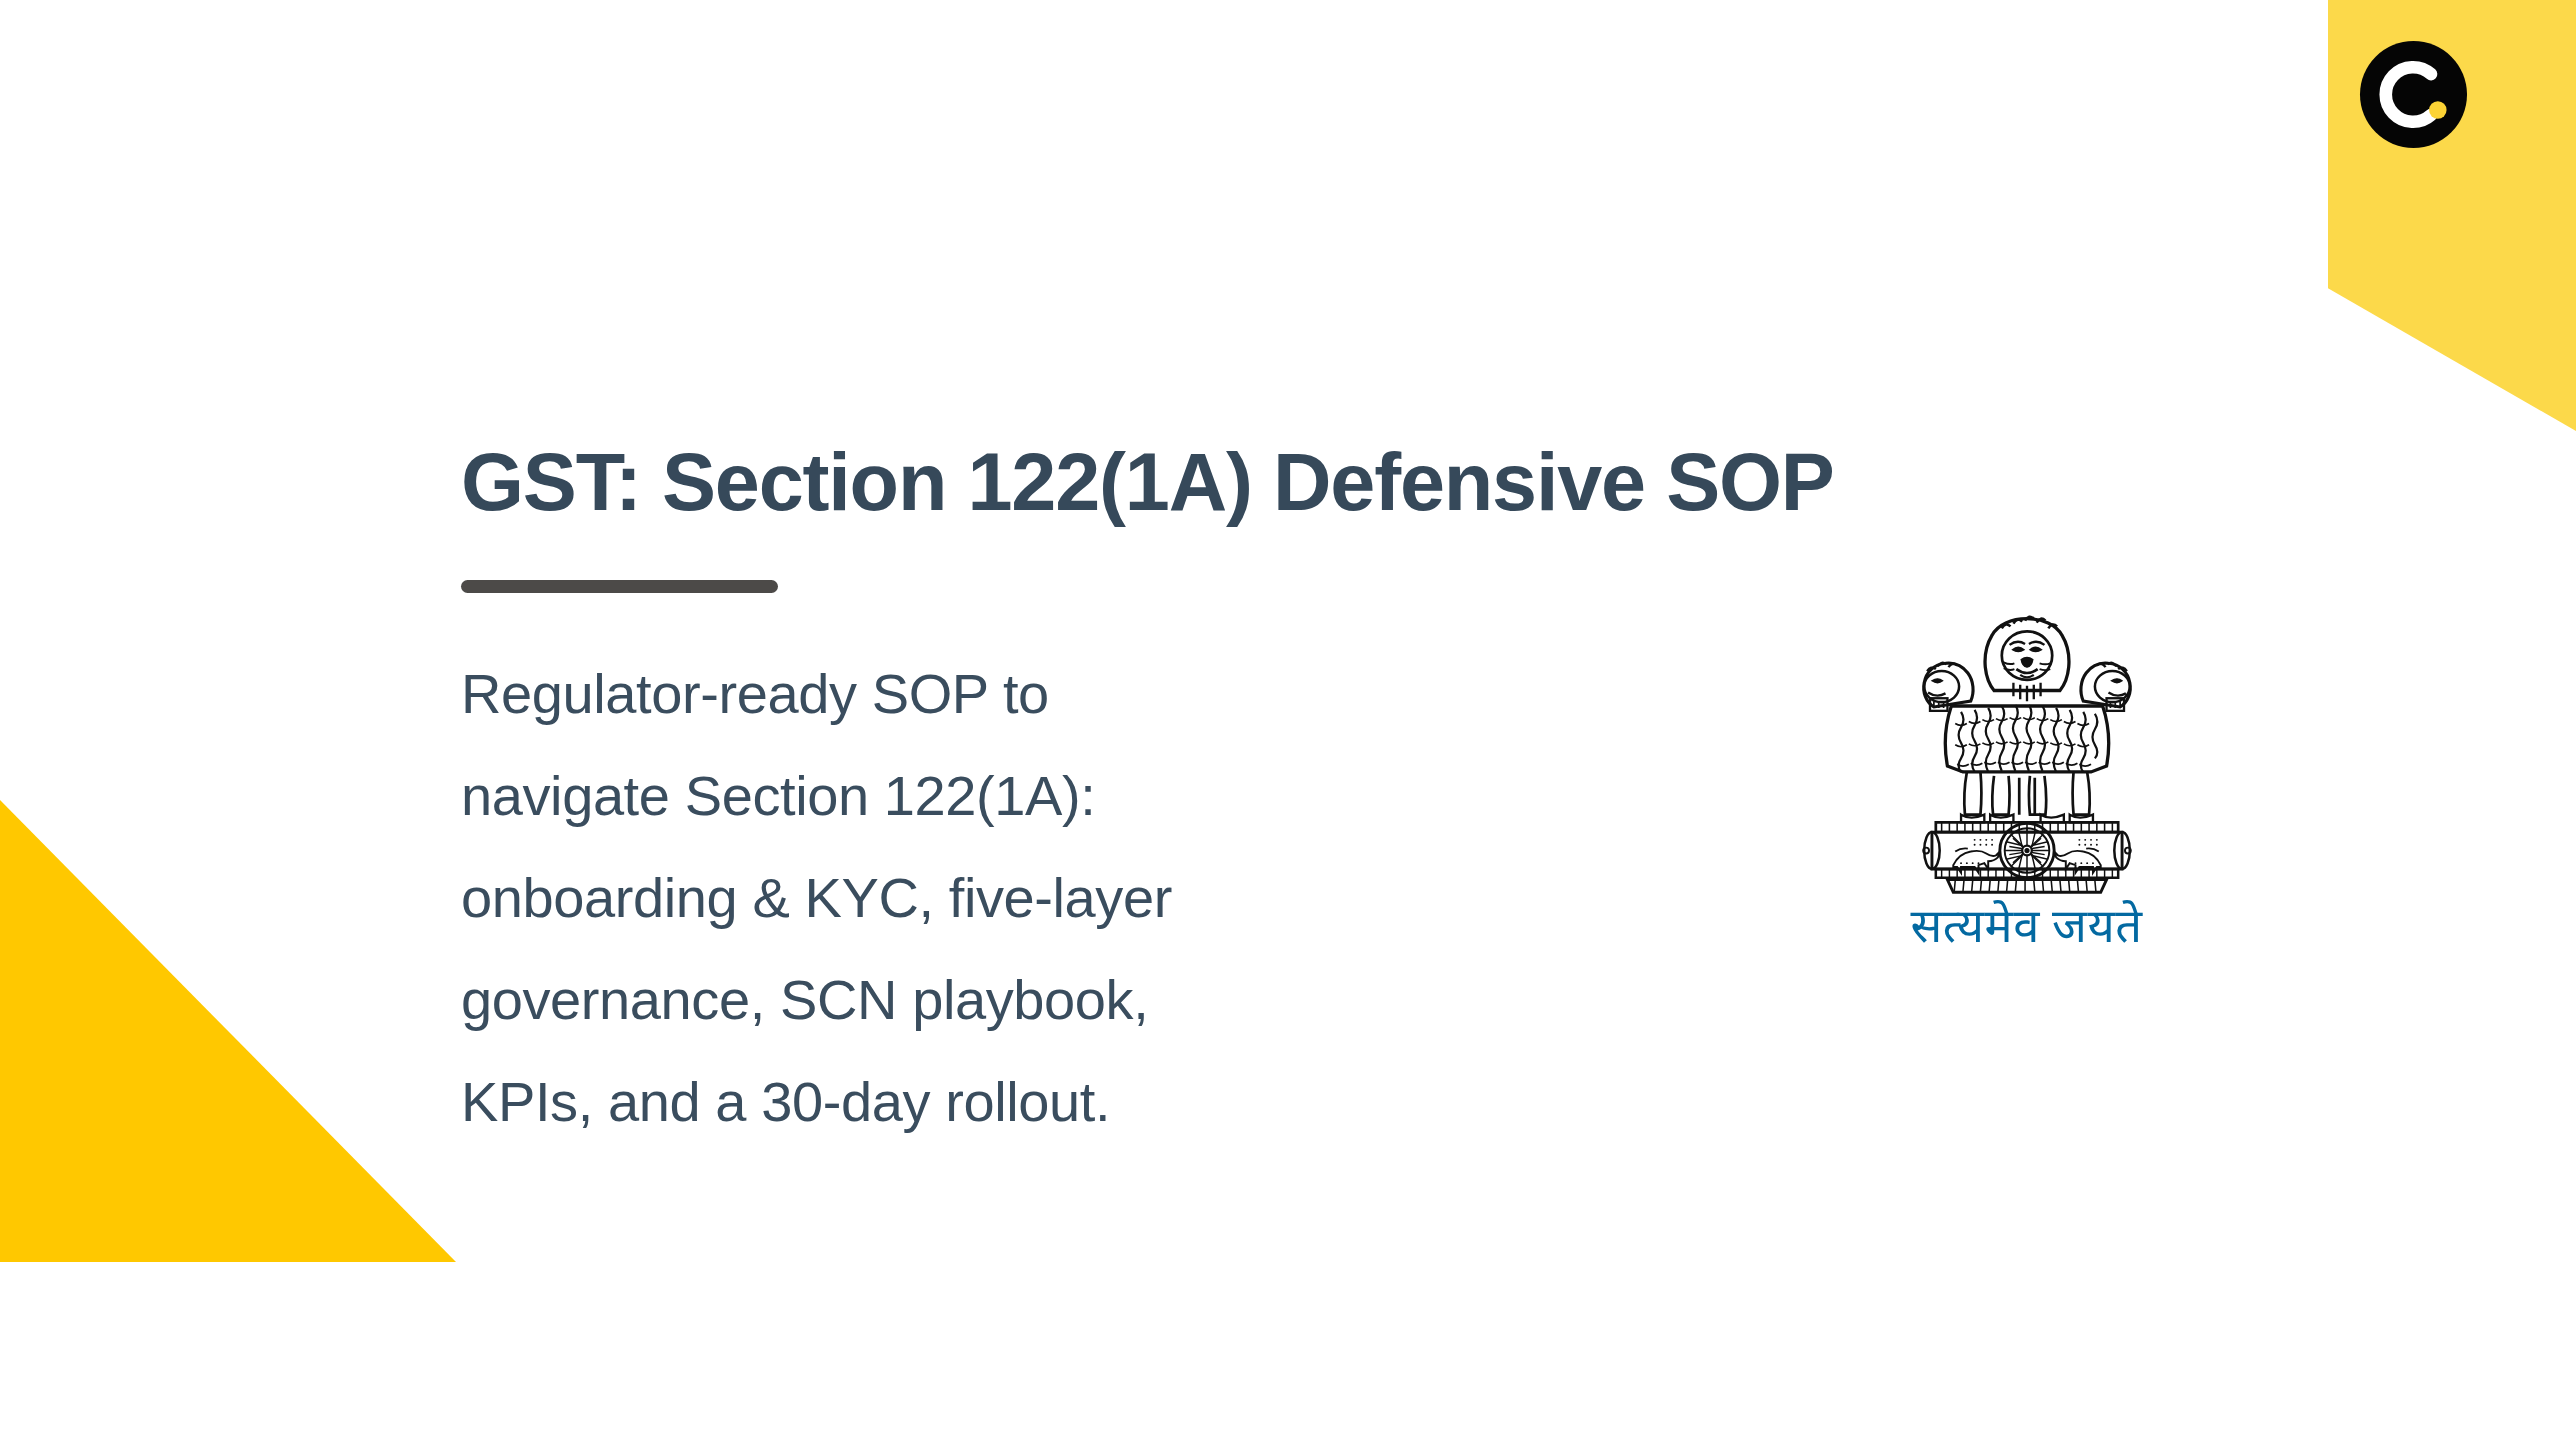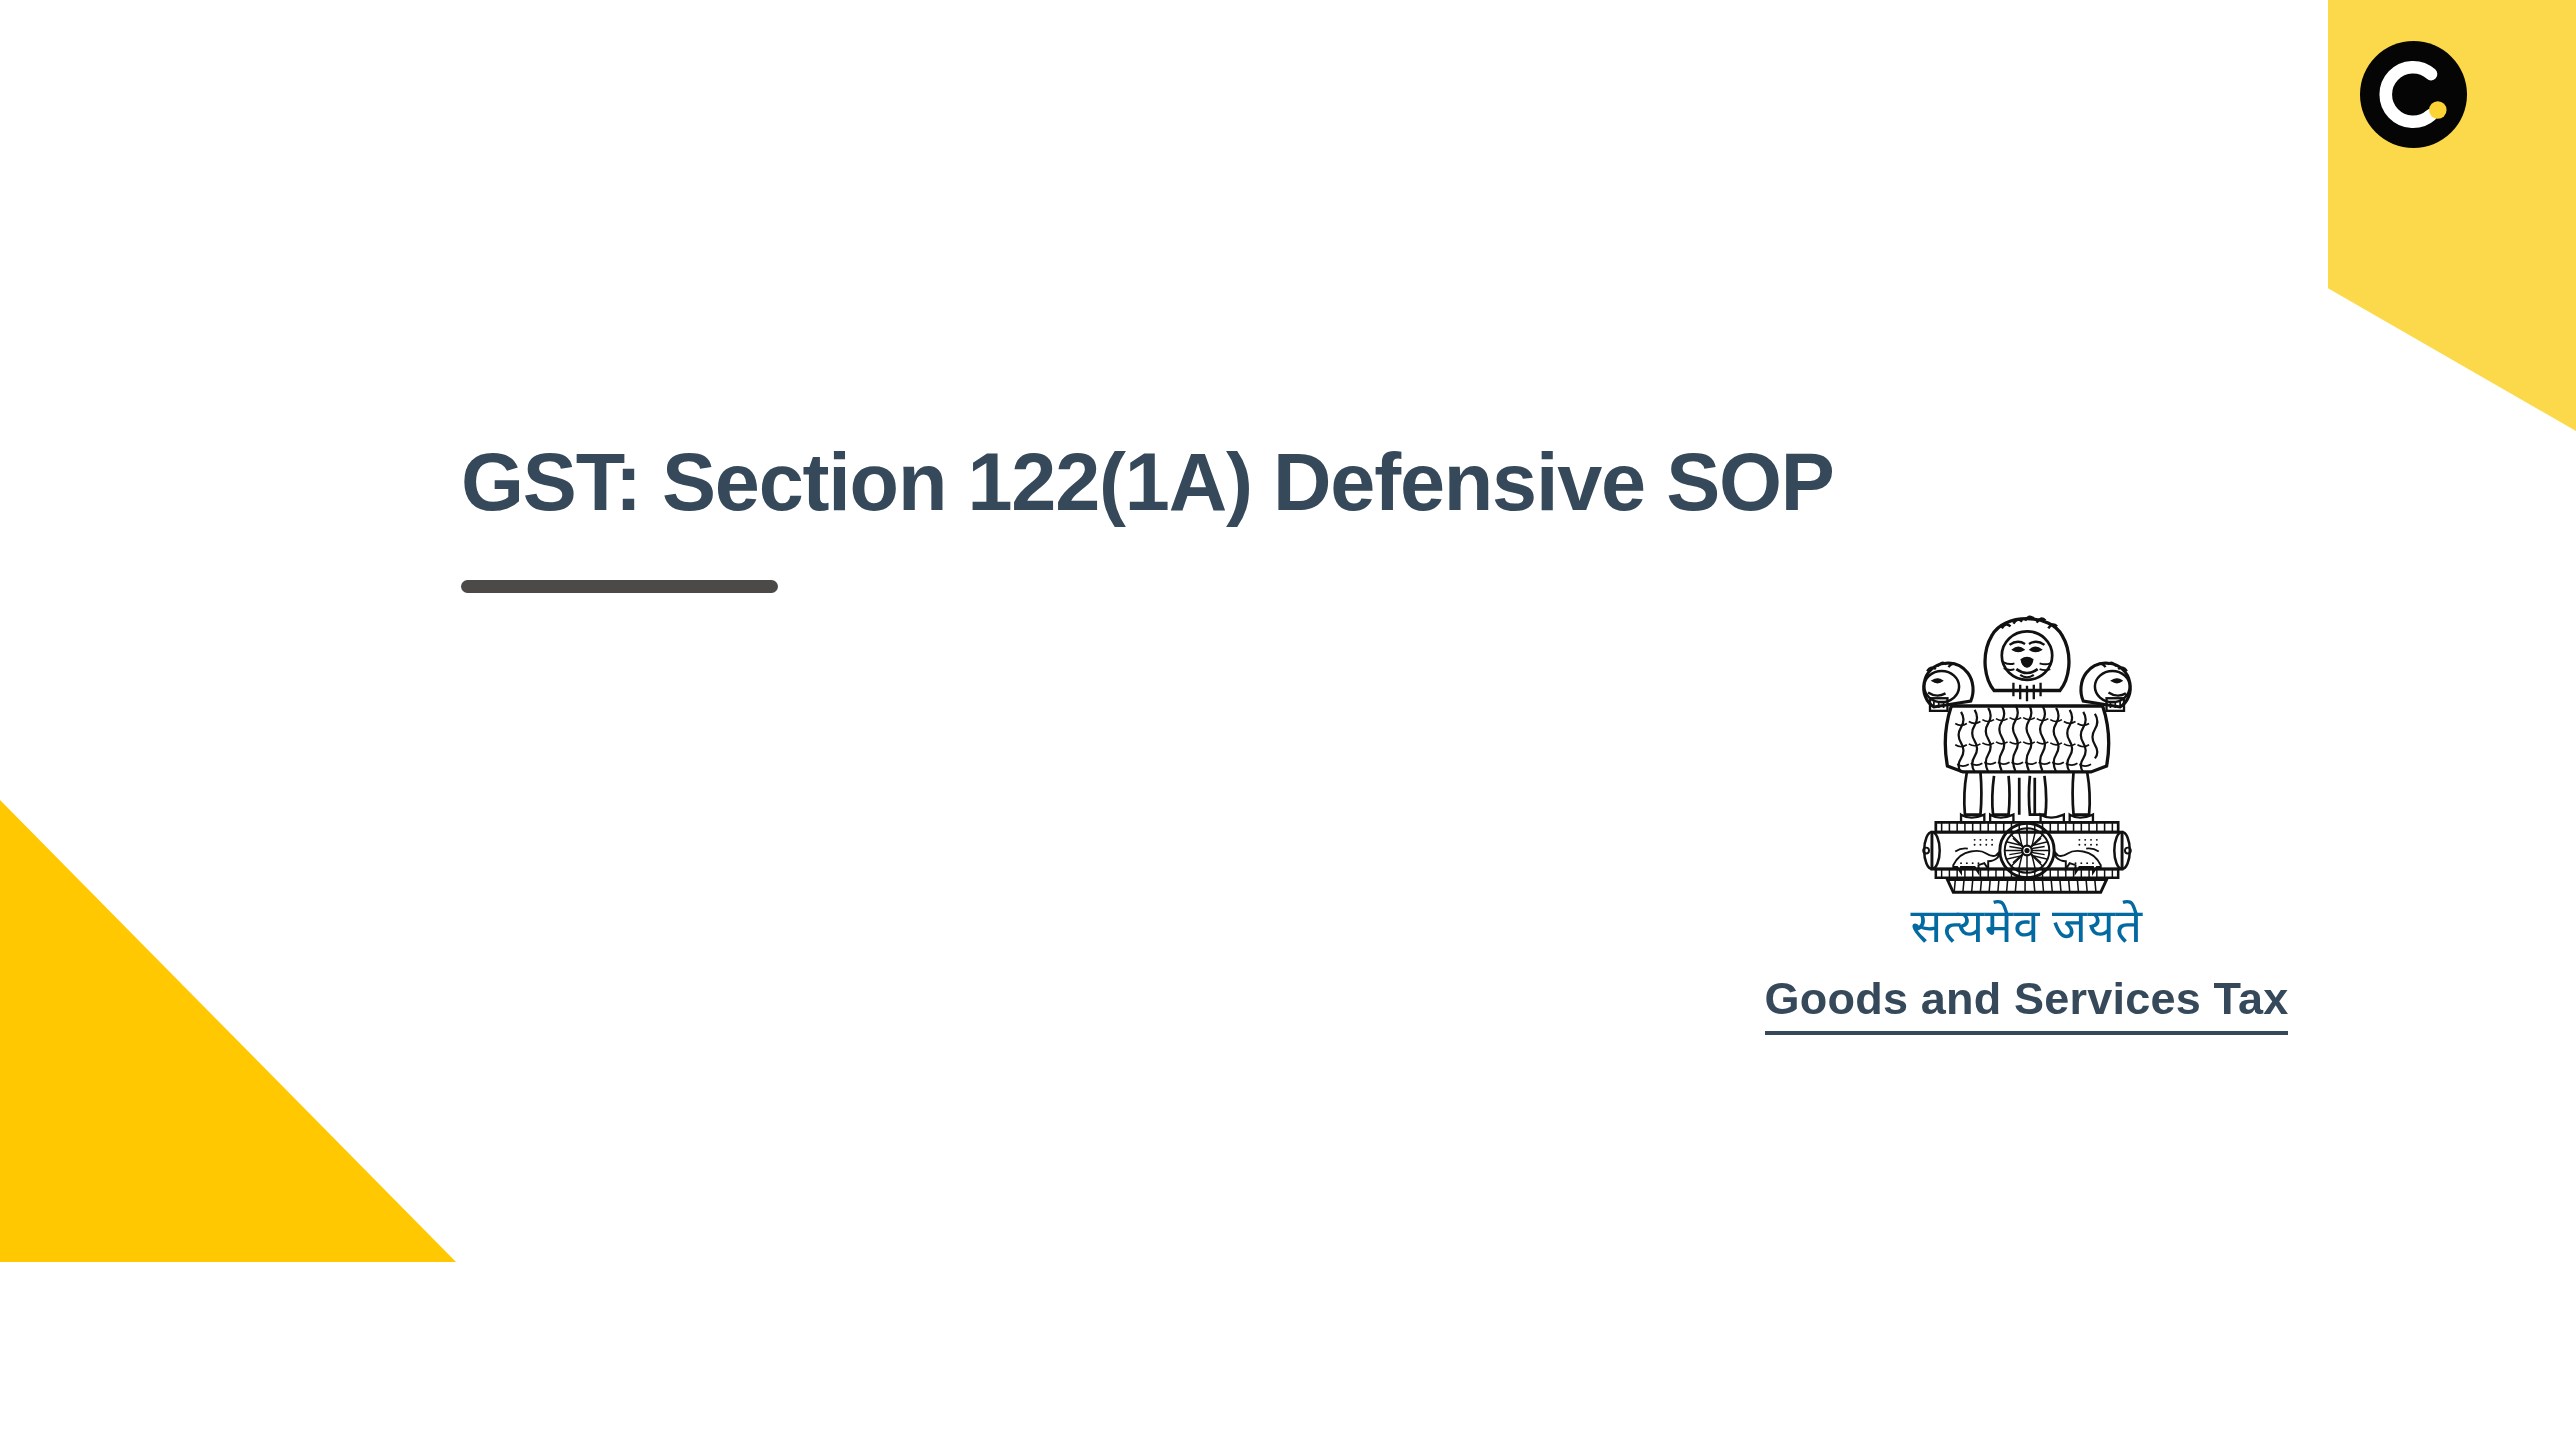--- a/index.html
+++ b/index.html
@@ -137,20 +137,21 @@
   <div class="logo-badge">
     <svg width="107" height="107" viewBox="0 0 110 110">
       <path d="M73 34 A28 28 0 1 0 73 76" fill="none" stroke="#FFFFFF" stroke-width="13" stroke-linecap="round"></path>
       <circle cx="80" cy="71" r="9" fill="#FCD335"></circle>
     </svg>
   </div>
 
   <div class="content">
     <h1 class="page-title">GST: Section 122(1A) Defensive SOP</h1>
     <div class="title-rule"></div>
+    <p class="subtitle">Regulator-ready SOP to navigate Section 122(1A): onboarding &amp; KYC, five-layer governance, SCN playbook, KPIs, and a 30-day rollout.</p>
   </div>
 
   <div class="emblem-block">
 
     <svg class="emblem-art" viewBox="0 0 276 300">
       <g fill="#111111" stroke="#111111" stroke-width="1.4">
 
         <path d="M138 10
                  c-16 0 -30 6 -36 17
                  c-6 10 -8 22 -7 33
@@ -342,19 +343,16 @@
           <path d="M64 280 l-1 11 M73 280 l-1 11 M82 280 l-1 11 M91 280 l-1 11
                    M100 280 l-1 11 M109 280 l-1 11 M118 280 l-1 11 M127 280 l-1 11
                    M136 280 l0 11 M145 280 l1 11 M154 280 l1 11 M163 280 l1 11
                    M172 280 l1 11 M181 280 l1 11 M190 280 l1 11 M199 280 l1 11
                    M208 280 l1 11"></path>
         </g>
       </g>
     </svg>
 
     <p class="emblem-motto">सत्यमेव जयते</p>
-    <div>
-      <span class="emblem-caption">Goods and Services Tax</span>
-    </div>
   </div>
 
 </div>
 
 
 </body></html>

